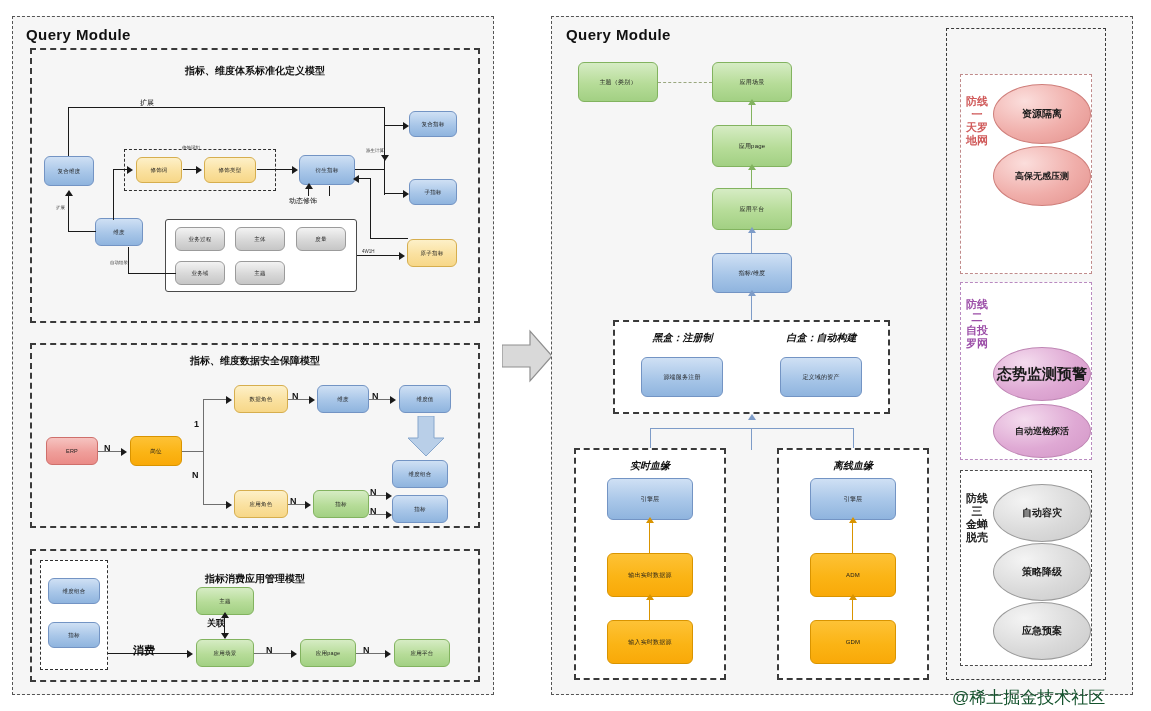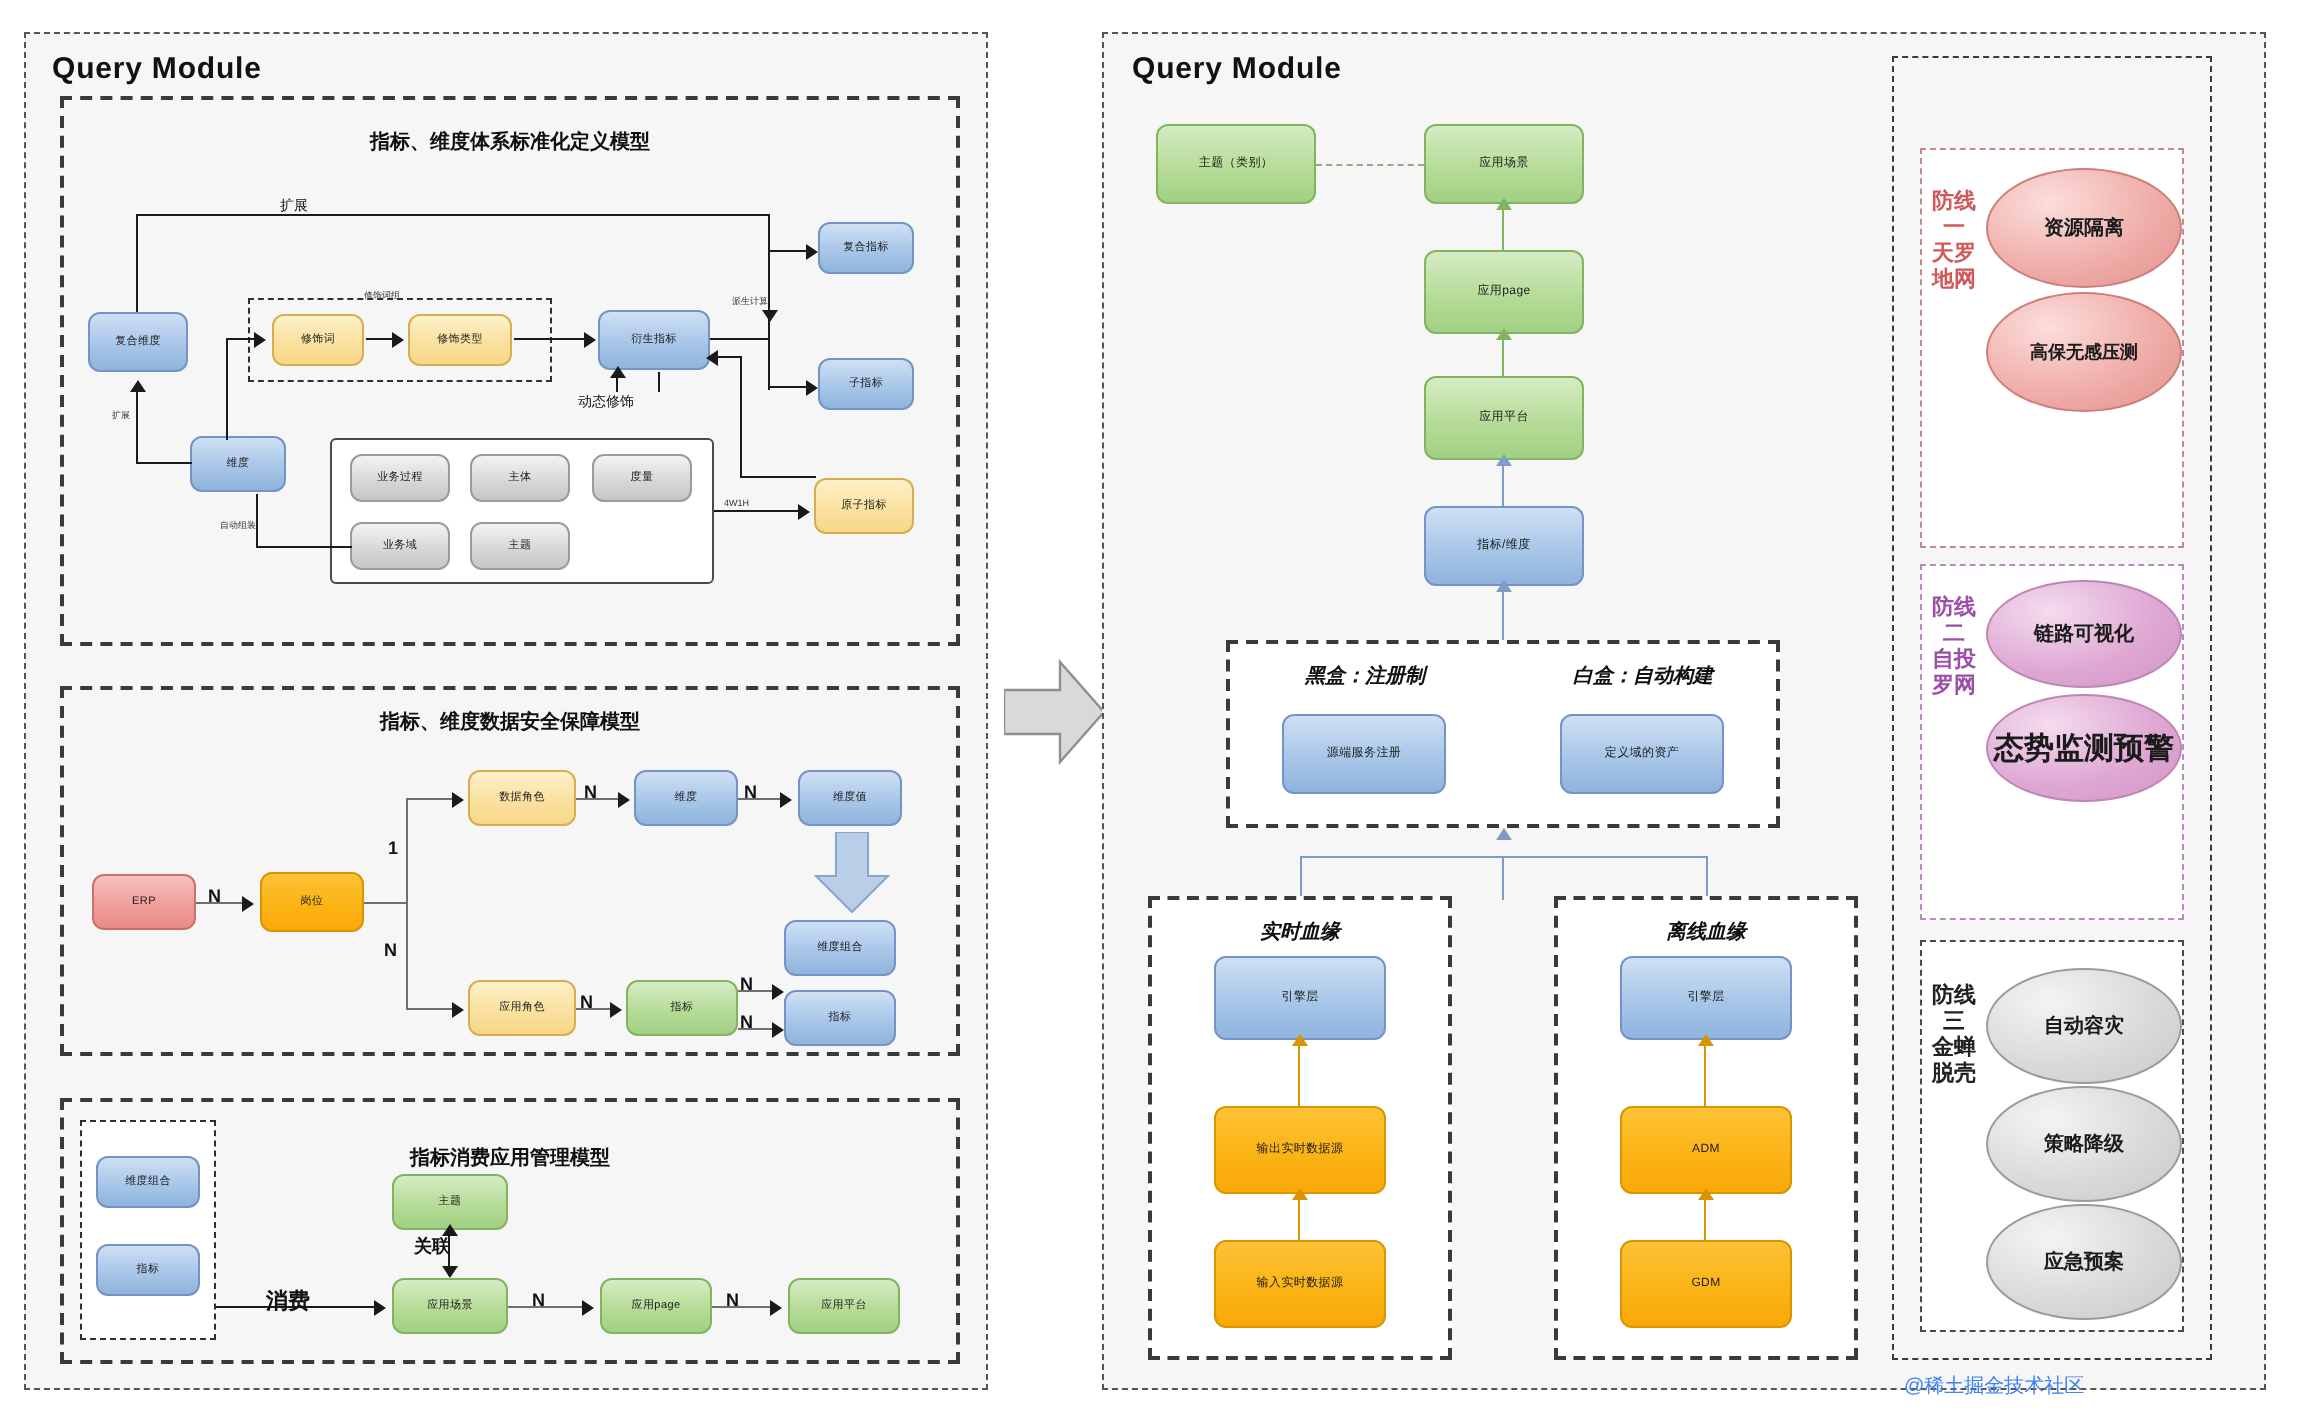--- a/index.html
+++ b/index.html
@@ -68,21 +68,21 @@
               letter-spacing:0;word-break:break-all;}
   .line-label.c1{color:#d05a5a;}
   .line-label.c2{color:#9c4fa8;}
   .line-label.c3{color:#222;}
   .ell{position:absolute;display:flex;align-items:center;justify-content:center;text-align:center;
        border-radius:50%;font-size:10px;font-weight:bold;color:#1b1b1b;}
   .ell.e1{background:radial-gradient(ellipse at 32% 28%,#fbdedc 0%,#f0aeaa 55%,#e3918c 100%);border:1px solid #cf7f7b;}
   .ell.e2{background:radial-gradient(ellipse at 32% 28%,#f4dcee 0%,#dfa9d4 55%,#d295c6 100%);border:1px solid #bf86b4;}
   .ell.e3{background:radial-gradient(ellipse at 32% 28%,#f4f4f4 0%,#dadada 55%,#c9c9c9 100%);border:1px solid #9b9b9b;}
 
-  .watermark{position:absolute;font-size:10px;color:#3b82f6;white-space:nowrap;text-align:center;}
+  .watermark{position:absolute;font-size:17px;color:#14532d;white-space:nowrap;text-align:center;}
 </style>
 </head>
 <body>
 
 <div id="page">
 
   <div class="module" style="left:12px;top:16px;width:482px;height:679px;"></div>
   <div class="module-title" style="left:26px;top:26px;">Query Module</div>
 
   <div class="panel" style="left:30px;top:48px;width:450px;height:275px;"></div>
@@ -295,22 +295,22 @@
   <div class="ha-title" style="left:946px;top:36px;">高可用保障</div>
   <div class="ha-sub" style="left:946px;top:54px;">三道防线建设</div>
 
   <div class="line-box" style="left:960px;top:74px;width:132px;height:200px;"></div>
   <div class="line-label c1" style="left:966px;top:95px;">防线一 天罗地网</div>
   <div class="ell e1" style="left:993px;top:84px;width:96px;height:58px;">资源隔离</div>
   <div class="ell e1" style="left:993px;top:146px;width:96px;height:58px;font-size:9px;">高保无感压测</div>
 
   <div class="line-box l2" style="left:960px;top:282px;width:132px;height:178px;"></div>
   <div class="line-label c2" style="left:966px;top:298px;">防线二 自投罗网</div>
-  <div class="ell e2" style="left:993px;top:290px;width:96px;height:52px;">链路可视化</div>
   <div class="ell e2" style="left:993px;top:347px;width:96px;height:52px;font-size:15px;">态势监测预警</div>
+  <div class="ell e2" style="left:993px;top:404px;width:96px;height:52px;font-size:9px;">自动巡检探活</div>
 
   <div class="line-box l3" style="left:960px;top:470px;width:132px;height:196px;"></div>
   <div class="line-label c3" style="left:966px;top:492px;">防线三 金蝉脱壳</div>
   <div class="ell e3" style="left:993px;top:484px;width:96px;height:56px;">自动容灾</div>
   <div class="ell e3" style="left:993px;top:543px;width:96px;height:56px;">策略降级</div>
   <div class="ell e3" style="left:993px;top:602px;width:96px;height:56px;">应急预案</div>
 
   <div class="watermark" style="left:952px;top:686px;">@稀土掘金技术社区</div>
 
 </div>

